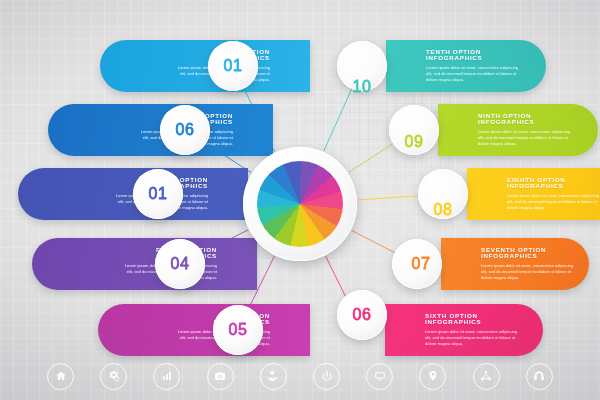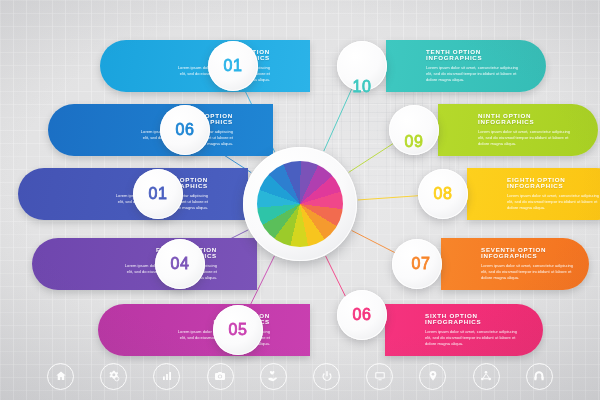--- a/index.html
+++ b/index.html
@@ -224,21 +224,21 @@
       <div class="numcircle" style="left: 392px; top: 239px;">
         <div class="numtxt" style="color: rgb(247, 133, 42); margin-left: 8px;">07</div>
       </div>
       <div class="panel right" style="left: 467px; width: 115px; background: linear-gradient(100deg, rgb(253, 208, 29) 0%, rgb(251, 195, 18) 100%); top: 168px;">
         <div class="ptext">
           <div class="ptitle">EIGHTH OPTION</div>
           <div class="ptitle">INFOGRAPHICS</div>
           <div class="pbody">Lorem ipsum dolor sit amet, consectetur adipiscing elit, sed do eiusmod tempor incididunt ut labore et dolore magna aliqua.</div>
         </div>
       </div>
-      <div class="numcircle" style="left: 418px; top: 169px;">
+      <div class="numcircle" style="left: 418px; top: 169px; align-items: flex-end;">
         <div class="numtxt" style="color: rgb(253, 208, 29);">08</div>
       </div>
       <div class="panel right" style="left: 438px; width: 120px; background: linear-gradient(100deg, rgb(181, 217, 43) 0%, rgb(168, 208, 35) 100%); top: 104px;">
         <div class="ptext">
           <div class="ptitle">NINTH OPTION</div>
           <div class="ptitle">INFOGRAPHICS</div>
           <div class="pbody">Lorem ipsum dolor sit amet, consectetur adipiscing elit, sed do eiusmod tempor incididunt ut labore et dolore magna aliqua.</div>
         </div>
       </div>
       <div class="numcircle" style="left: 389px; top: 105px;">

